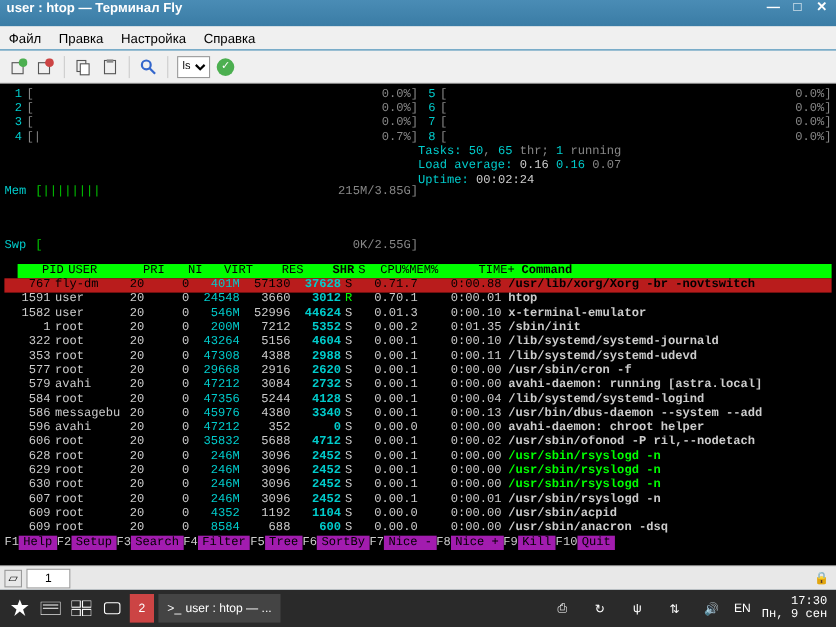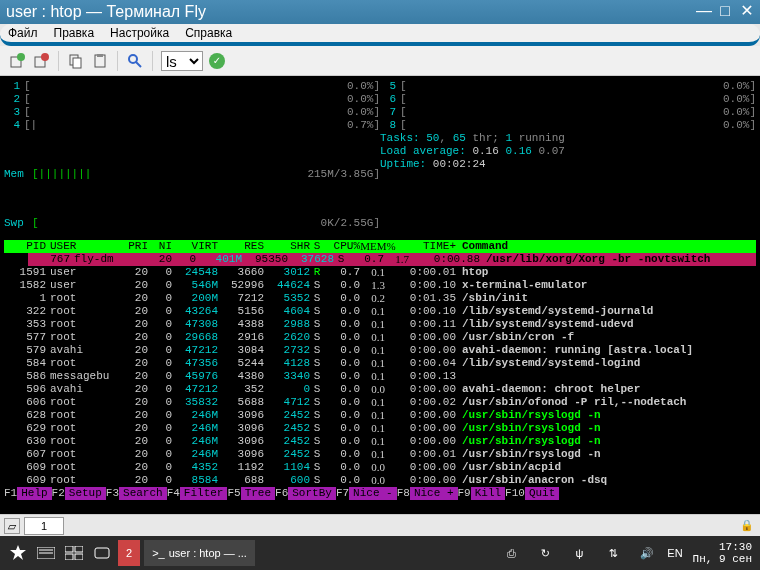--- a/index.html
+++ b/index.html
@@ -1,54 +1,54 @@
 <!DOCTYPE html>
 <html><head>
 <meta charset="utf-8">
 <style>
 * { margin: 0; padding: 0; box-sizing: border-box; }
 body { width: 760px; height: 570px; font-family: Arial, sans-serif; font-size: 11px; background: #3a7ca5; overflow: hidden; }
 .window { width: 760px; height: 536px; background: #e8e8e8; display: flex; flex-direction: column; }
-.titlebar { height: 24px; background: linear-gradient(#4a8cb5, #3a7ca5); color: #fff; display: flex; align-items: center; padding: 0 6px; font-size: 16px; }
+.titlebar { height: 24px; background: linear-gradient(#4a8cb5, #3a7ca5); color: #fff; display: flex; padding: 0 6px; font-size: 12px; font-weight: bold; }
 .titlebar-text { flex: 1; }
 .win-controls { display: flex; gap: 8px; }
 .win-btn { width: 14px; height: 14px; color: #fff; cursor: pointer; text-align: center; line-height: 12px; }
-.menubar { height: 22px; background: #f0f0f0; display: flex; align-items: center; padding: 0 8px; gap: 16px; border-bottom: 4px solid #0369a1; border-radius: 11px; }
+.menubar { height: 22px; background: #f0f0f0; display: flex; align-items: center; padding: 0 8px; gap: 16px; border-bottom: 1px solid #0369a1; }
 .menu-item { font-size: 12px; cursor: pointer; }
 .toolbar { height: 30px; background: #f0f0f0; display: flex; align-items: center; padding: 0 8px; gap: 6px; border-bottom: 1px solid #ccc; }
 .tool-sep { width: 1px; height: 20px; background: #ccc; margin: 0 2px; }
 .tool-icon { width: 18px; height: 18px; display: flex; align-items: center; justify-content: center; cursor: pointer; }
-.tool-select { height: 20px; width: 42px; font-size: 15px; border: 1px solid #999; background: #fff; }
+.tool-select { height: 20px; width: 30px; font-size: 10px; border: 1px solid #999; background: #fff; }
 .checkmark { width: 16px; height: 16px; background: #4caf50; border-radius: 50%; color: #fff; text-align: center; line-height: 16px; font-size: 10px; }
 .terminal { flex: 1; background: #000; font-family: 'Courier New', monospace; font-size: 11px; line-height: 13px; color: #ccc; padding: 4px; overflow: hidden; position: relative; }
 .cpu-line { display: flex; }
 .cpu-num { color: #00cccc; width: 20px; text-align: right; padding-right: 4px; }
 .cpu-bar { color: #888; flex: 1; }
 .cpu-pct { color: #888; width: 50px; text-align: right; }
 .mem-row { display: flex; margin-top: 36px; }
 .mem-label { color: #00cccc; width: 28px; }
 .mem-bar { color: #0c0; }
 .mem-val { color: #888; text-align: right; }
 .info-line { color: #00cccc; }
 .info-val { color: #888; }
 .info-num { color: #00cccc; }
-.header-row { background: #00ff00; color: #000; display: flex; margin-top: 4px; }
+.header-row { background: #00ff00; color: #000; display: flex; margin-top: 4px; margin-left: 12px; }
 .header-row span, .proc-row span { display: inline-block; }
 .proc-row { display: flex; }
-.proc-row.sel { background: #be185d; color: #000; margin-left: 24px; }
+.proc-row.sel { background: #b91c1c; color: #000; }
 .c-pid { width: 42px; text-align: right; }
 .c-user { width: 72px; padding-left: 4px; }
-.c-pri { width: 30px; text-align: right; }
+.c-pri { width: 30px; text-align: left; }
 .c-ni { width: 24px; text-align: right; }
 .c-virt { width: 46px; text-align: right; }
 .c-res { width: 46px; text-align: right; }
-.c-shr { width: 46px; text-align: right; }
+.c-shr { width: 46px; text-align: right; font-weight: bold; }
 .c-s { width: 14px; text-align: center; }
 .c-cpu { width: 36px; text-align: right; }
-.c-mem { width: 36px; text-align: center; font-family: Liberation Serif, serif; }
+.c-mem { width: 36px; text-align: left; }
 .c-time { width: 60px; text-align: right; }
 .c-cmd { flex: 1; padding-left: 6px; white-space: nowrap; overflow: hidden; font-weight: bold; }
 .green { color: #0f0; }
 .cyan { color: #0cc; }
 .white { color: #ccc; }
 .fn-bar { display: flex; }
 .fn-key { color: #ccc; }
 .fn-lbl { background: #a21caf; color: #000; padding: 0 4px; }
 .tabbar { height: 22px; background: #e8e8e8; display: flex; align-items: center; border-top: 1px solid #ccc; padding: 0 4px; gap: 4px; }
 .tab-new { width: 16px; height: 16px; border: 1px solid #999; text-align: center; line-height: 14px; cursor: pointer; }
@@ -200,21 +200,21 @@
         <span class="c-time">TIME+</span>
         <span class="c-cmd">Command</span>
     </div>
     <div id="proc-list">
         <div class="proc-row sel">
     <span class="c-pid">767</span>
           <span class="c-user">fly-dm</span>
           <span class="c-pri">20</span>
           <span class="c-ni">0</span>
           <span class="c-virt cyan">401M</span>
-          <span class="c-res">95350</span>
+          <span class="c-res">57130</span>
           <span class="c-shr cyan">37628</span>
           <span class="c-s ">S</span>
           <span class="c-cpu">0.7</span>
           <span class="c-mem">1.7</span>
           <span class="c-time">0:00.88</span>
           <span class="c-cmd ">/usr/lib/xorg/Xorg -br -novtswitch</span>
   </div>
         <div class="proc-row">
     <span class="c-pid">1591</span>
           <span class="c-user">user</span>
@@ -332,20 +332,21 @@
           <span class="c-user">messagebu</span>
           <span class="c-pri">20</span>
           <span class="c-ni">0</span>
           <span class="c-virt cyan">45976</span>
           <span class="c-res">4380</span>
           <span class="c-shr cyan">3340</span>
           <span class="c-s ">S</span>
           <span class="c-cpu">0.0</span>
           <span class="c-mem">0.1</span>
           <span class="c-time">0:00.13</span>
+          <span class="c-cmd ">/usr/bin/dbus-daemon --system --add</span>
   </div>
         <div class="proc-row">
     <span class="c-pid">596</span>
           <span class="c-user">avahi</span>
           <span class="c-pri">20</span>
           <span class="c-ni">0</span>
           <span class="c-virt cyan">47212</span>
           <span class="c-res">352</span>
           <span class="c-shr cyan">0</span>
           <span class="c-s ">S</span>

